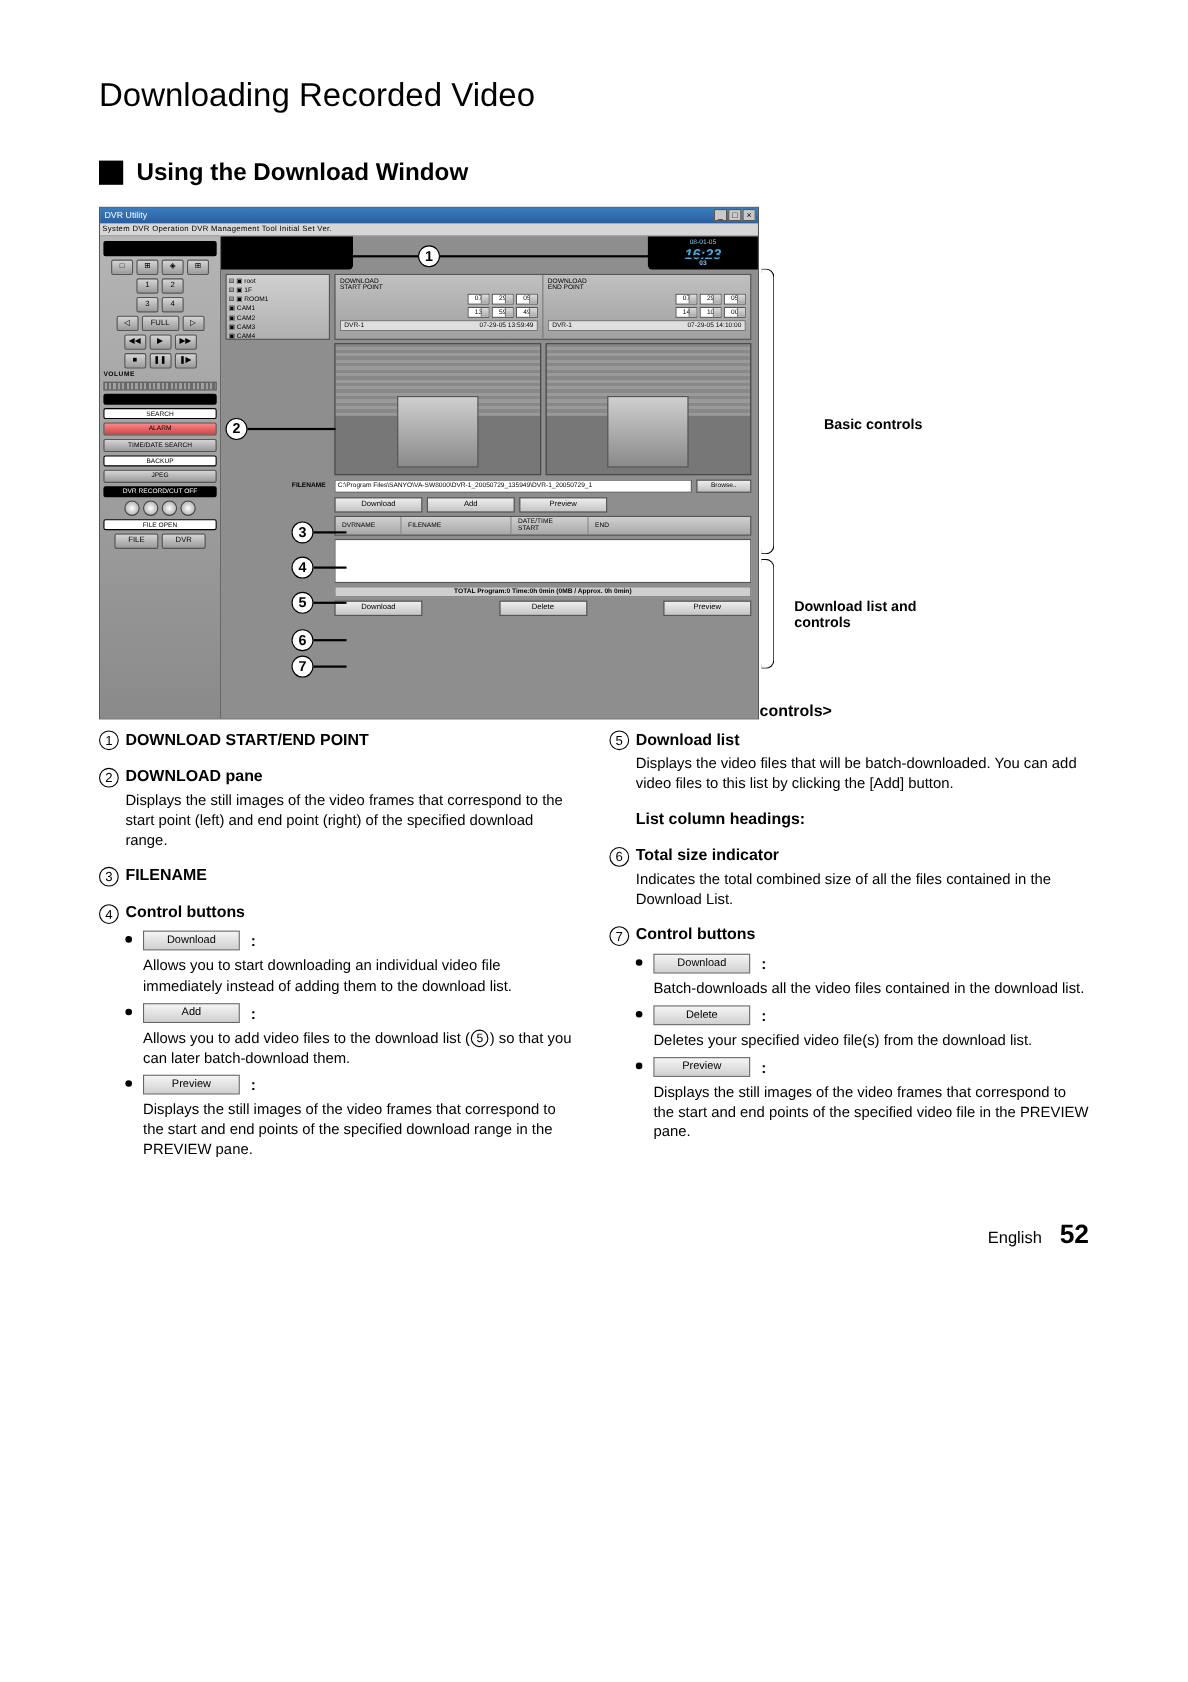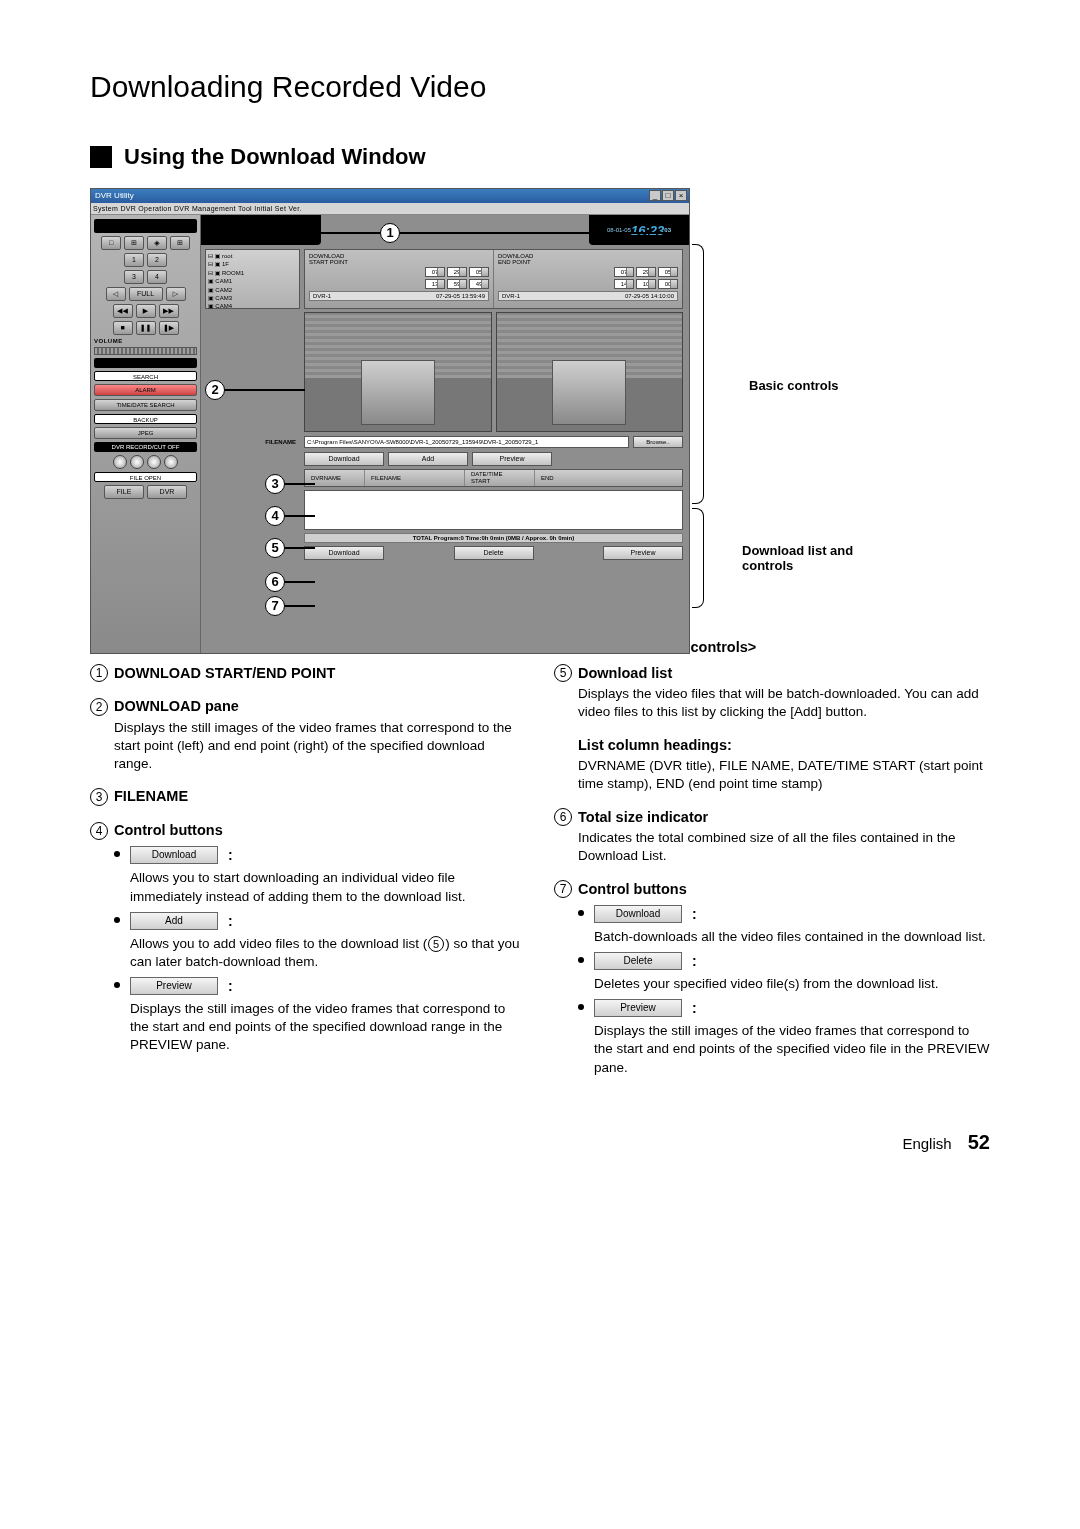--- a/index.html
+++ b/index.html
@@ -146,20 +146,21 @@
     align-items: stretch;
   }
   .mainpanel .clockrow .leftclock { width: 120px; background: #000; border-radius: 0 0 4px 0; }
   .mainpanel .clockrow .midgap { flex: 1; background: #8e8e8e; }
   .mainpanel .clockrow .rightclock {
     width: 100px; background: #000;
     color: #4ad; font-style: italic; font-weight: bold;
     display: flex; align-items: center; justify-content: center;
     font-size: 13px;
     border-radius: 0 0 0 4px;
+    flex-direction: column;
     line-height: 1;
   }
   .mainpanel .clockrow .rightclock .date { font-size: 6px; color: #8ce; font-style: normal; font-weight: normal; }
   .mainpanel .clockrow .rightclock .sec { font-size: 6px; color: #8ce; font-style: normal; }
 
   .mainpanel .content {
     flex: 1;
     padding: 4px 6px 4px 4px;
     display: flex;
     flex-direction: column;
@@ -396,21 +397,21 @@
     justify-content: center;
     vertical-align: middle;
     margin: 0 1px;
   }
 
   .footer {
     margin-top: 40px;
     text-align: right;
     font-size: 15px;
   }
-  .footer .pg { font-size: 20px; font-weight: bold; margin-left: 12px; }
+  .footer .pg { font-size: 24px; font-weight: bold; margin-left: 12px; }
 </style>
 </head>
 <body>
 
 <h1>Downloading Recorded Video</h1>
 
 <div class="section-header">
   <span class="black-square"></span>
   <h2>Using the Download Window</h2>
 </div>
@@ -600,21 +601,21 @@
   <div class="callout-num" style="left:175px; top:384px">6</div>
   <div class="callout-line" style="left:195px; top:393px; width:30px; height:1.5px"></div>
 
   <div class="callout-num" style="left:175px; top:408px">7</div>
   <div class="callout-line" style="left:195px; top:417px; width:30px; height:1.5px"></div>
 
   <div class="brace" style="left:602px; top:56px; width:12px; height:260px"></div>
   <div class="brace-label" style="left:659px; top:190px">Basic controls</div>
 
   <div class="brace" style="left:602px; top:320px; width:12px; height:100px"></div>
-  <div class="brace-label" style="left:652px; top:355px; width:160px; white-space:normal">Download list and controls</div>
+  <div class="brace-label" style="left:632px; top:355px; width:160px; white-space:normal">Download list and controls</div>
 </div>
 
 <div class="columns">
   <div class="col">
     <div class="grouphdr">&lt;Basic controls&gt;</div>
 
     <div class="item">
       <div class="ihdr">
           <span class="num">1</span>
           <span>DOWNLOAD START/END POINT</span>
@@ -675,21 +676,20 @@
           <span class="num">5</span>
           <span>Download list</span>
         </div>
       <div class="desc">Displays the video files that will be batch-downloaded. You can add video files to this list by clicking the [Add] button.</div>
     </div>
 
     <div class="item">
       <div class="ihdr" style="padding-left:24px">
           <span>List column headings:</span>
         </div>
-      <div class="desc">DVRNAME (DVR title), FILE NAME, DATE/TIME START (start point time stamp), END (end point time stamp)</div>
     </div>
 
     <div class="item">
       <div class="ihdr">
           <span class="num">6</span>
           <span>Total size indicator</span>
         </div>
       <div class="desc">Indicates the total combined size of all the files contained in the Download List.</div>
     </div>
 

